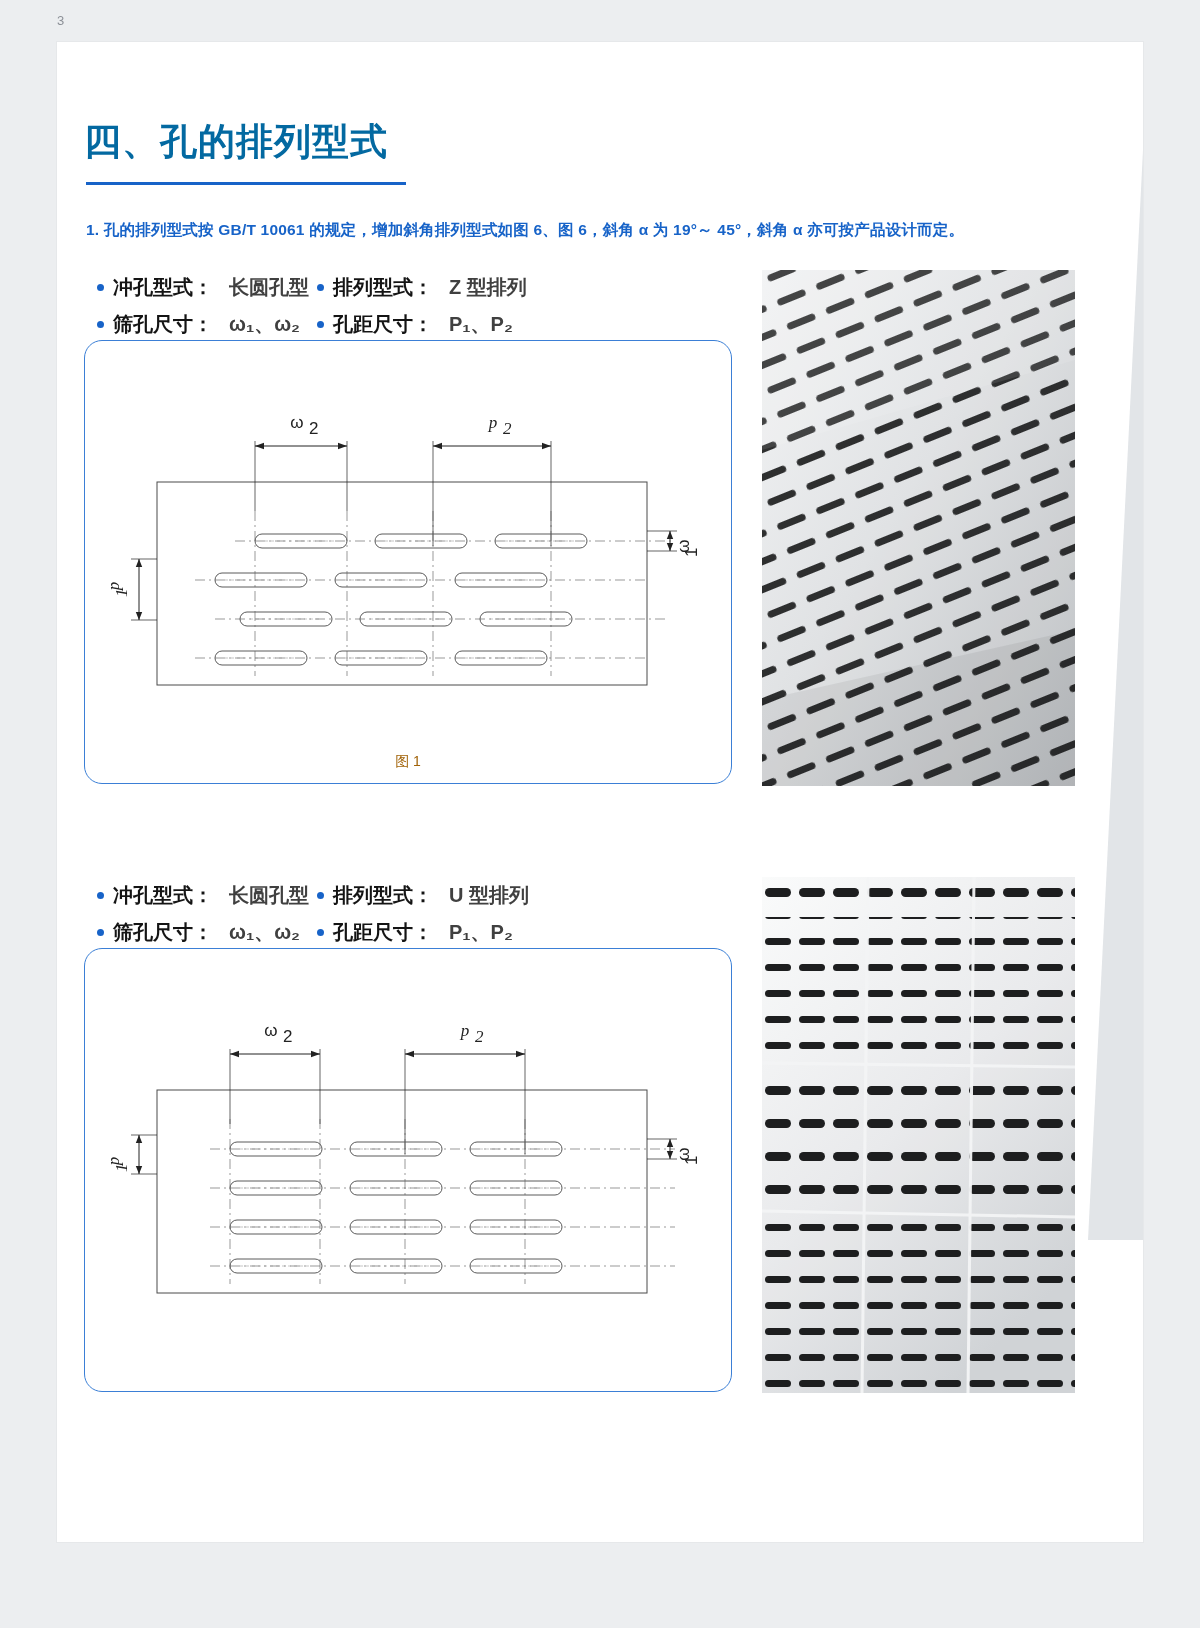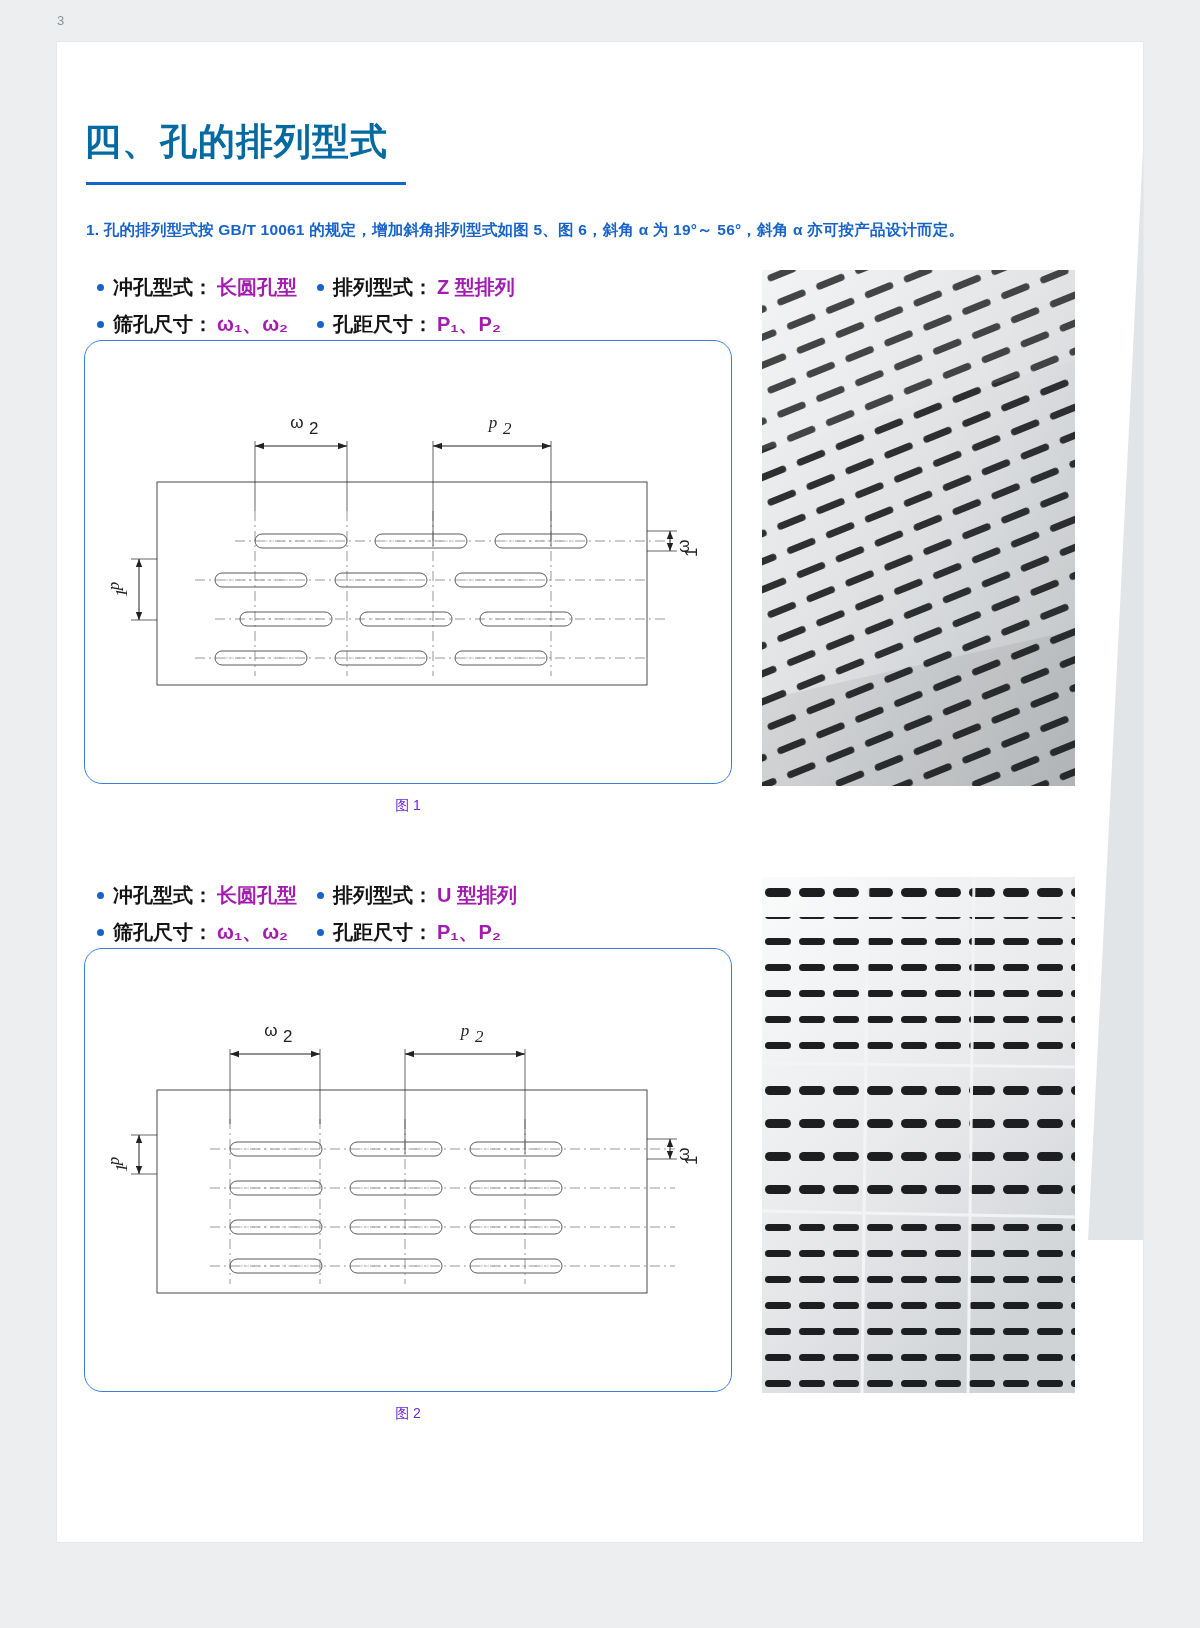--- a/index.html
+++ b/index.html
@@ -57,36 +57,35 @@
   .legend{position:absolute;font-size:20px;color:#141414;font-weight:bold;}
   .legend .row{display:flex;margin-bottom:10px;}
   .legend .cell{display:flex;align-items:baseline;}
   .legend .cell.c1{width:220px;}
   .legend .dot{
     width:7px;height:7px;border-radius:50%;
     background:#1763c8;display:inline-block;margin-right:9px;
     position:relative;top:-3px;flex:none;
   }
   .legend .lbl{color:#141414;}
-  .legend .val{color:#a21caf;margin-left:4px;}
+  .legend .val{color:#404040;margin-left:16px;}
 
   
   .card{
     position:absolute;
     border:1.6px solid #3b7fd6;
     border-radius:18px;
     background:#fff;
   }
   .card-caption{
     position:absolute;
     width:100%;
     text-align:center;
     font-size:14px;
-    color:#6d28d9;
-    margin-top:44px;
+    color:#a16207;
   }
 
   
   .photo{
     position:absolute;
     overflow:hidden;
     background:#d9dadc;
   }
 
   .pagenum{
@@ -102,21 +101,21 @@
 </head>
 <body>
 
 <div class="page">
   <div class="corner-wedge"></div>
 
   <div class="content">
 
     <div class="heading">四、孔的排列型式</div>
     <div class="heading-rule"></div>
-    <div class="subheading">1. 孔的排列型式按 GB/T 10061 的规定，增加斜角排列型式如图 5、图 6，斜角 α 为 19°～ 56°，斜角 α 亦可按产品设计而定。</div>
+    <div class="subheading">1. 孔的排列型式按 GB/T 10061 的规定，增加斜角排列型式如图 6、图 6，斜角 α 为 19°～ 45°，斜角 α 亦可按产品设计而定。</div>
 
     <div class="legend" style="left:40px; top:232px;">
       <div class="row">
         <div class="cell c1">
           <span class="dot"></span>
           <span class="lbl">冲孔型式：</span>
           <span class="val">长圆孔型</span>
         </div>
         <div class="cell">
           <span class="dot"></span>
@@ -347,21 +346,20 @@
             <line x1="275" y1="239" x2="347" y2="239"></line>
             <line x1="395" y1="239" x2="467" y2="239"></line>
           <line x1="155" y1="278" x2="227" y2="278"></line>
             <line x1="275" y1="278" x2="347" y2="278"></line>
             <line x1="395" y1="278" x2="467" y2="278"></line>
           <line x1="155" y1="317" x2="227" y2="317"></line>
             <line x1="275" y1="317" x2="347" y2="317"></line>
             <line x1="395" y1="317" x2="467" y2="317"></line>
         </g>
       </svg>
-      <div class="card-caption" style="top:412px;">图 2</div>
     </div>
 
     <div class="photo" style="left:705px; top:835px; width:313px; height:516px;">
       <svg width="313" height="516" viewBox="0 0 313 516">
         <defs>
           <linearGradient id="bg2" x1="0" y1="0" x2="0.6" y2="1">
             <stop offset="0%" stop-color="#fafbfb"></stop>
             <stop offset="55%" stop-color="#e9eaec"></stop>
             <stop offset="100%" stop-color="#cfd2d5"></stop>
           </linearGradient>

